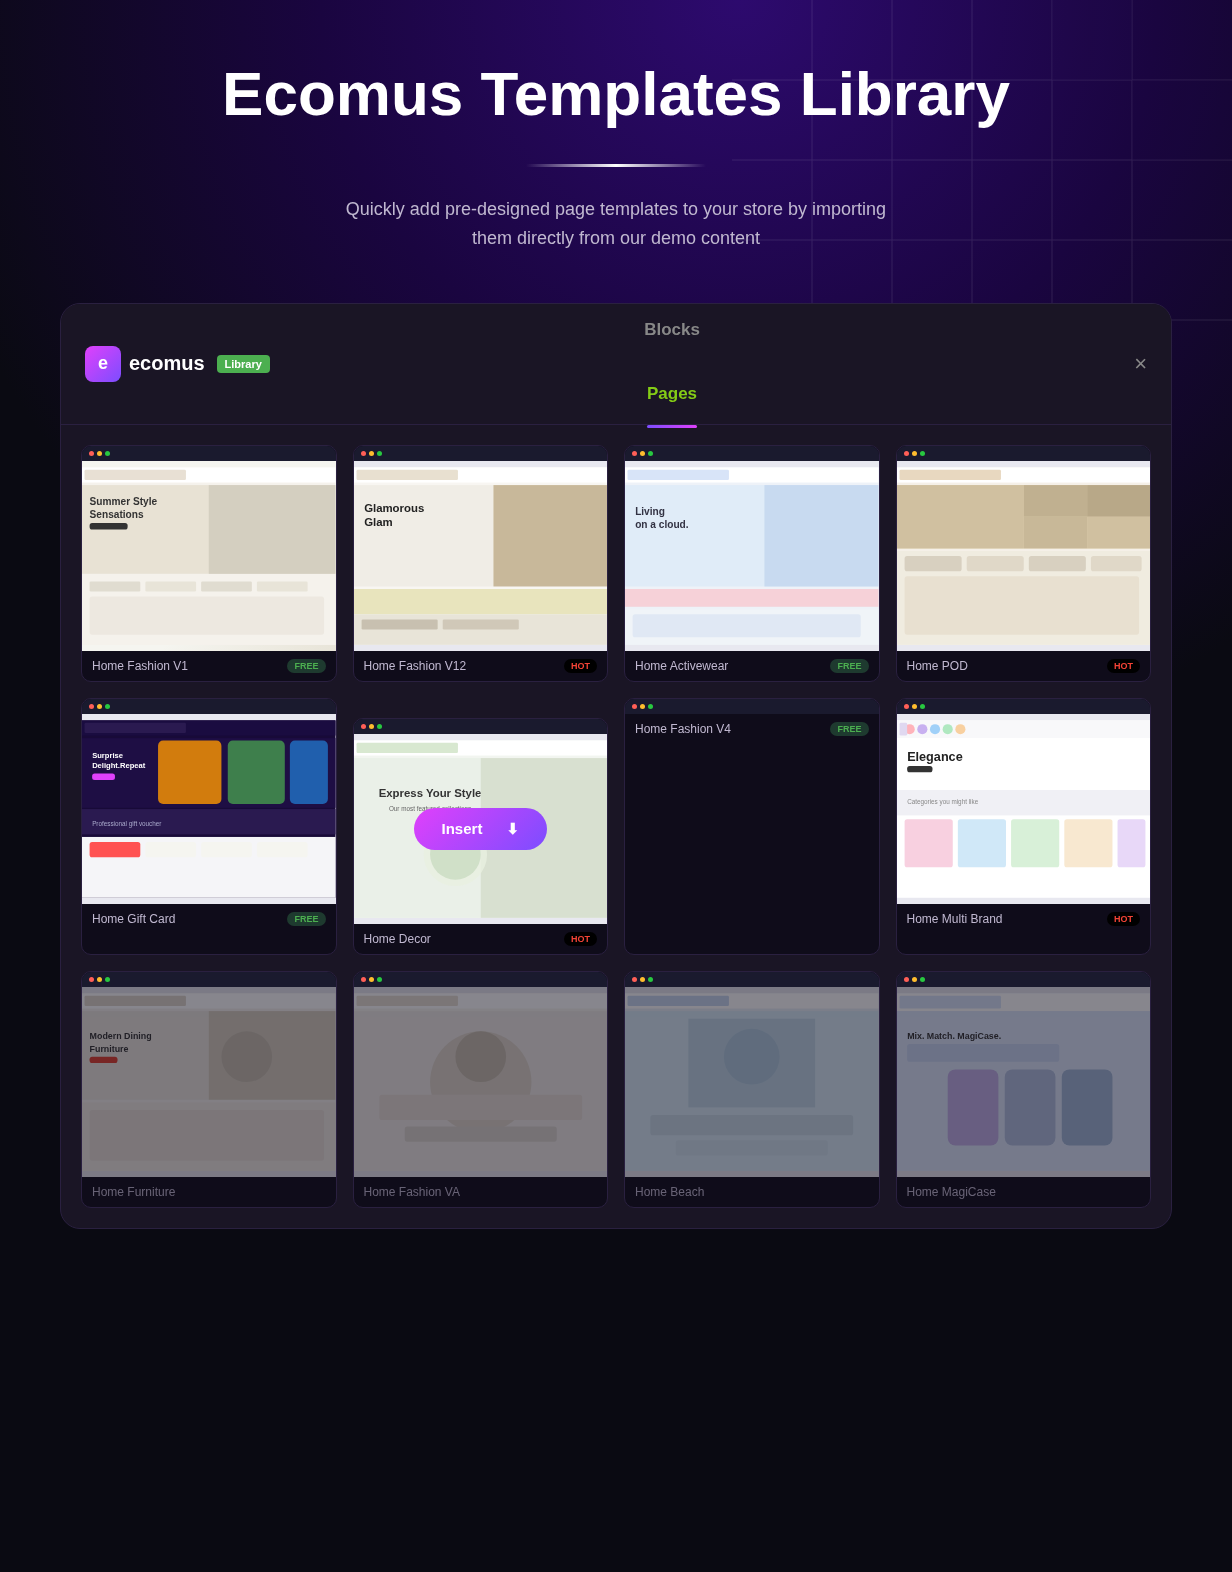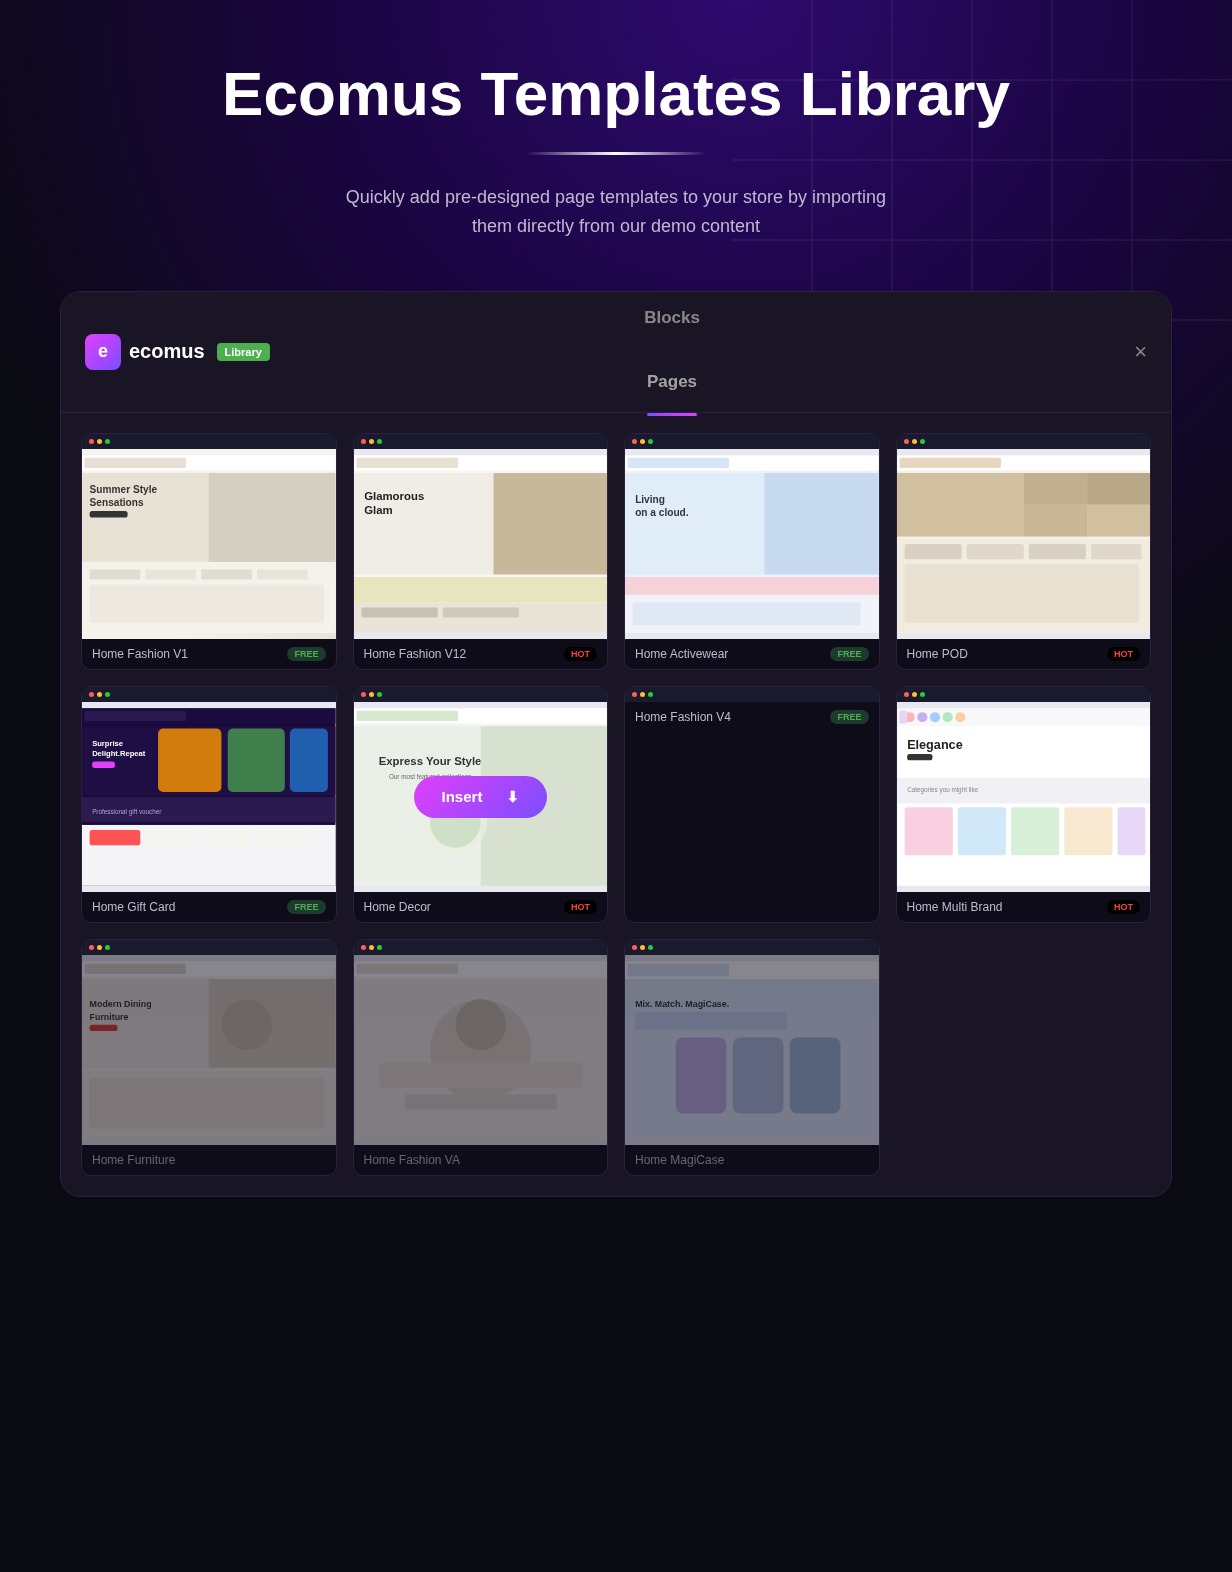--- a/index.html
+++ b/index.html
@@ -26,21 +26,21 @@
     }
     .hero-section {
       text-align: center;
       margin-bottom: 50px;
     }
     .hero-title {
       font-size: 62px;
       font-weight: 800;
       color: #ffffff;
       line-height: 1.1;
-      margin-bottom: 24px;
+      margin-bottom: 36px;
     }
     .hero-divider {
       width: 180px;
       height: 3px;
       background: linear-gradient(90deg, transparent, #ffffff, transparent);
       margin: 0 auto 28px;
     }
     .hero-description {
       font-size: 18px;
       color: #c0b8d0;
@@ -104,21 +104,21 @@
     }
     .tab {
       font-size: 17px;
       font-weight: 600;
       color: #888;
       cursor: pointer;
       padding-bottom: 4px;
       position: relative;
     }
     .tab.active {
-      color: #a3a3a3;
+      color: #84cc16;
     }
     .tab.active::after {
       content: '';
       position: absolute;
       bottom: -20px;
       left: 0; right: 0;
       height: 3px;
       background: linear-gradient(90deg, #7c4dff, #e040fb);
       border-radius: 2px;
     }
@@ -419,21 +419,21 @@
             <rect x="94" y="96" width="40" height="12" rx="2" fill="#f5f5f0"></rect>
             <rect x="138" y="96" width="40" height="12" rx="2" fill="#f5f5f0"></rect>
           </svg>
         </div>
         <div class="template-info">
           <span class="template-name">Home Gift Card</span>
           <span class="badge badge-free">FREE</span>
         </div>
       </div>
 
-      <div class="template-card" style="position:relative;">
+      <div class="template-card" style="position:relative;margin-top:20px;">
         <div class="browser-dots">
           <div class="dot dot-red"></div>
           <div class="dot dot-yellow"></div>
           <div class="dot dot-green"></div>
         </div>
         <div class="template-thumbnail" style="position:relative;">
           <svg width="100%" height="100%" viewBox="0 0 200 140" xmlns="http://www.w3.org/2000/svg">
             <rect width="200" height="140" fill="#f2f5f0"></rect>
             <rect x="0" y="0" width="200" height="12" fill="#ffffff"></rect>
             <rect x="2" y="2" width="80" height="8" rx="1" fill="#d8e8d0"></rect>
@@ -544,20 +544,42 @@
             <circle cx="100" cy="50" r="20" fill="#c8c0b0"></circle>
             <rect x="20" y="80" width="160" height="20" rx="2" fill="#e8e0d8"></rect>
             <rect x="40" y="105" width="120" height="12" rx="2" fill="#ddd8d0"></rect>
           </svg>
         </div>
         <div class="template-info">
           <span class="template-name">Home Fashion VA</span>
         </div>
       </div>
 
+      <div class="template-card faded">
+        <div class="browser-dots">
+          <div class="dot dot-red"></div>
+          <div class="dot dot-yellow"></div>
+          <div class="dot dot-green"></div>
+        </div>
+        <div class="template-thumbnail">
+          <svg width="100%" height="100%" viewBox="0 0 200 140" xmlns="http://www.w3.org/2000/svg">
+            <rect width="200" height="140" fill="#e8f0f8"></rect>
+            <rect x="0" y="0" width="200" height="12" fill="#ffffff"></rect>
+            <rect x="2" y="2" width="80" height="8" rx="1" fill="#c8d8f0"></rect>
+            <rect x="0" y="14" width="200" height="126" fill="#d8ecf8"></rect>
+            <rect x="50" y="20" width="100" height="70" fill="#c0d8e8"></rect>
+            <circle cx="100" cy="50" r="22" fill="#b0cce0"></circle>
+            <rect x="20" y="96" width="160" height="16" rx="2" fill="#c8dce8"></rect>
+            <rect x="40" y="116" width="120" height="12" rx="2" fill="#d0e4f0"></rect>
+          </svg>
+        </div>
+        <div class="template-info">
+          <span class="template-name">Home Beach</span>
+        </div>
+      </div>
 
       <div class="template-card faded">
         <div class="browser-dots">
           <div class="dot dot-red"></div>
           <div class="dot dot-yellow"></div>
           <div class="dot dot-green"></div>
         </div>
         <div class="template-thumbnail">
           <svg width="100%" height="100%" viewBox="0 0 200 140" xmlns="http://www.w3.org/2000/svg">
             <rect width="200" height="140" fill="#e8f0ff"></rect>

